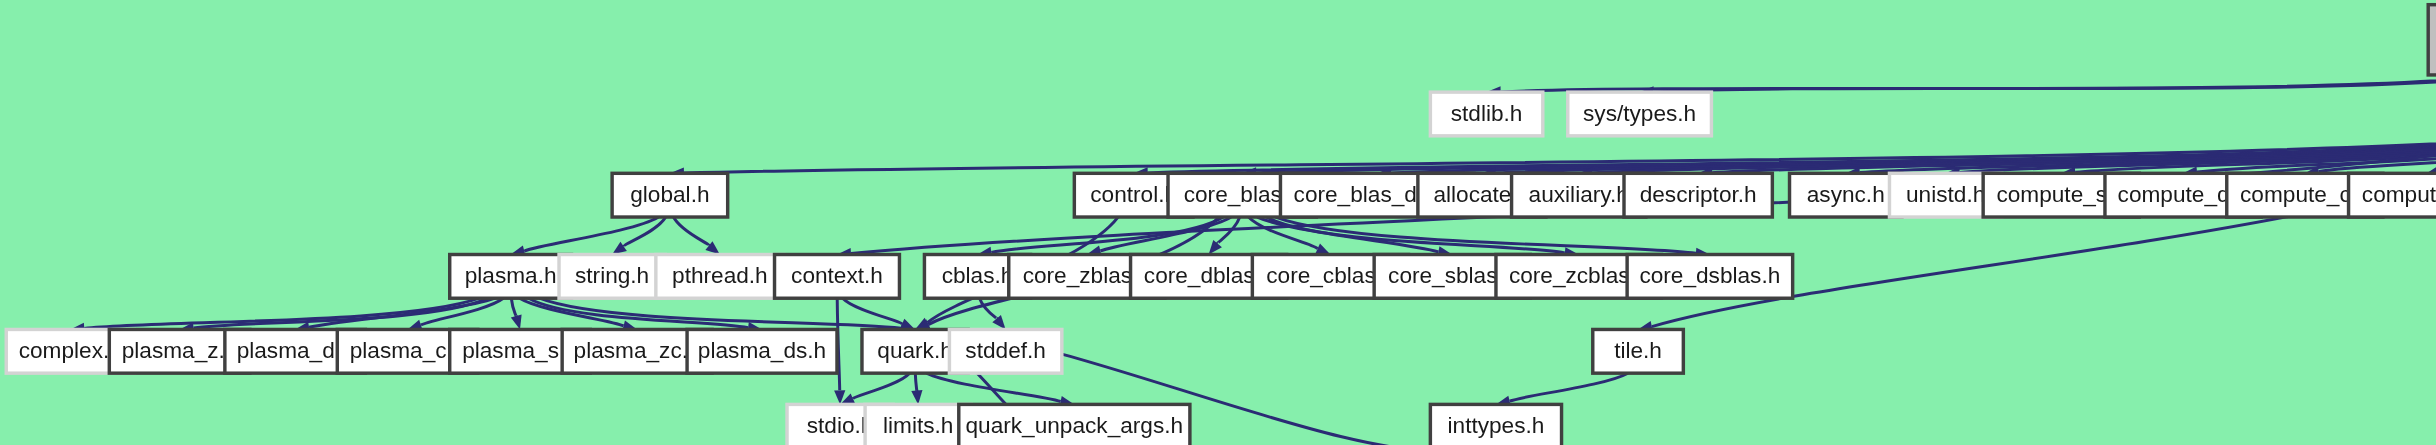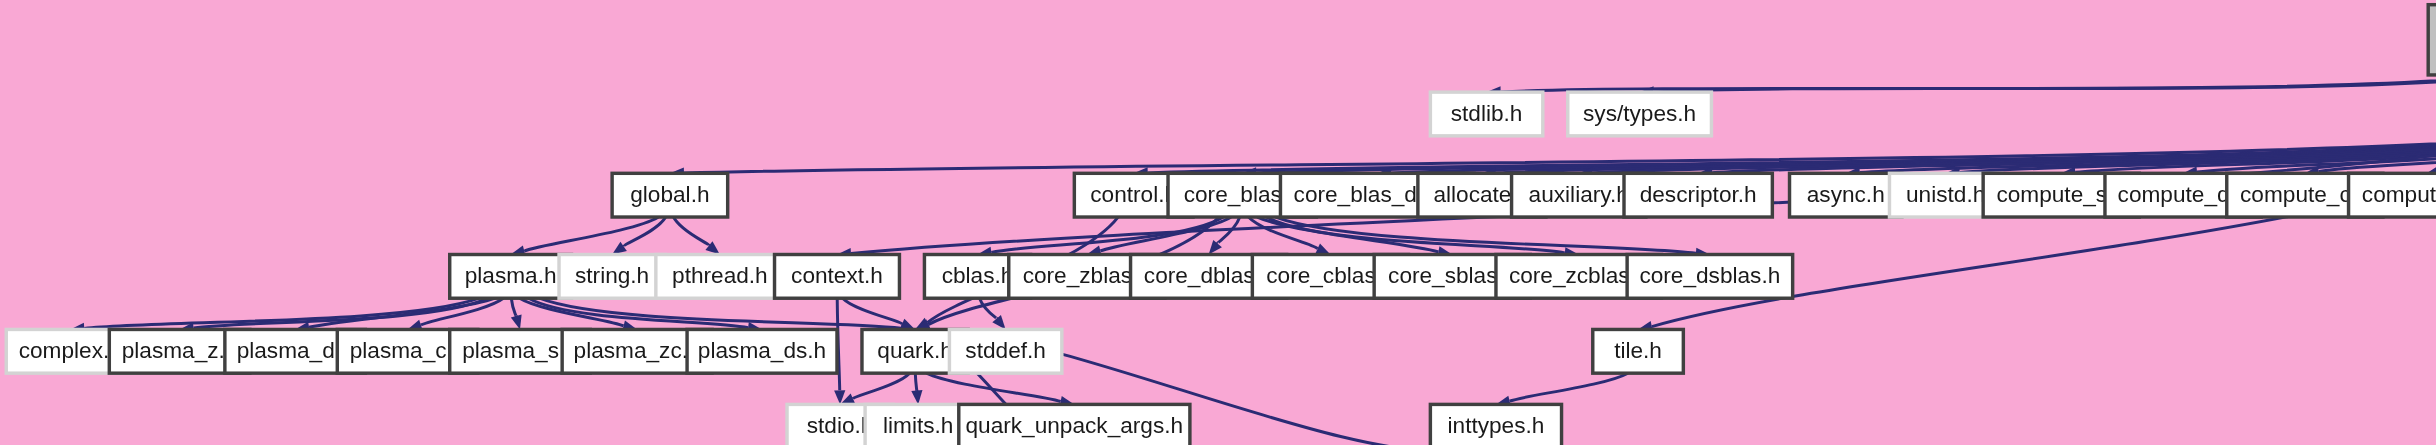--- a/index.html
+++ b/index.html
@@ -1,17 +1,17 @@
 <!DOCTYPE html>
 <html><head>
 <meta charset="utf-8">
 <style>
   html,body{margin:0;padding:0;background:#ffffff;}
   body{font-family:"Liberation Sans",sans-serif;}
-  #graph-root{position:relative;width:2436px;height:445px;background:#f9a8d4;overflow:hidden;}
+  #graph-root{position:relative;width:2436px;height:445px;background:#86efac;overflow:hidden;}
   svg#graph-svg{position:absolute;left:0;top:0;width:2436px;height:445px;display:block;}
   .node-rect{fill:#ffffff;}
   .node-rect.solid{stroke:#404040;stroke-width:2.2;}
   .node-rect.faded{stroke:#d3d3d3;stroke-width:2.2;}
   .node-rect.root{fill:#bfbfbf;stroke:#404040;stroke-width:2.2;}
   .node-label{font-family:"Liberation Sans",sans-serif;font-size:14.5px;fill:#1a1a1a;text-anchor:middle;dominant-baseline:middle;pointer-events:none;}
   .node-label.root{font-size:14.5px;}
   .edge{fill:none;stroke:#2b2b74;stroke-width:1.9;}
   .arrow-head{fill:#2b2b74;stroke:none;}
   .node-g{cursor:pointer;}

